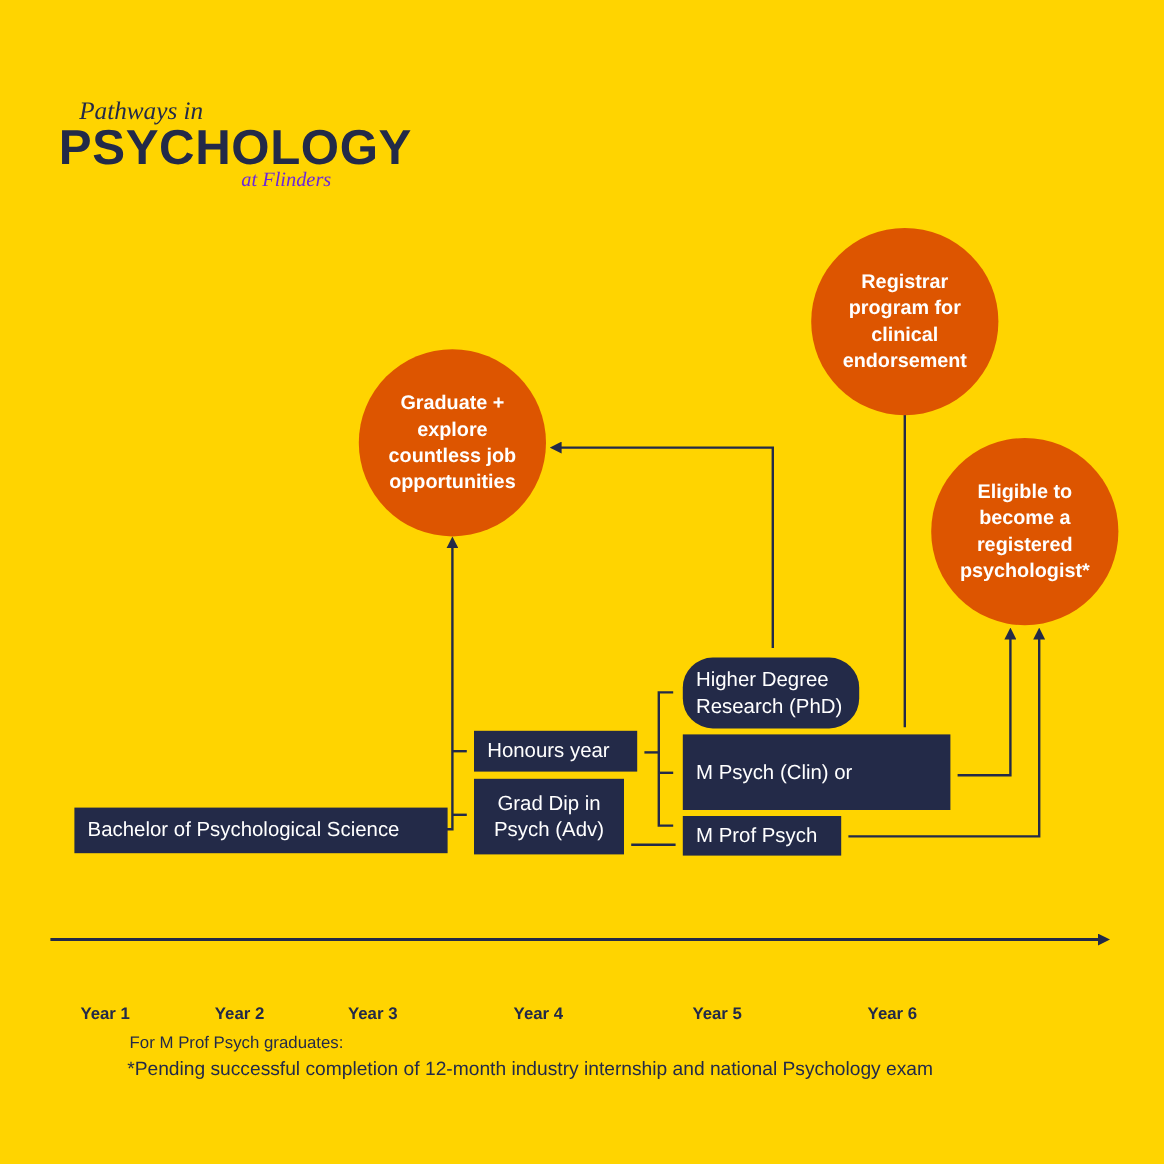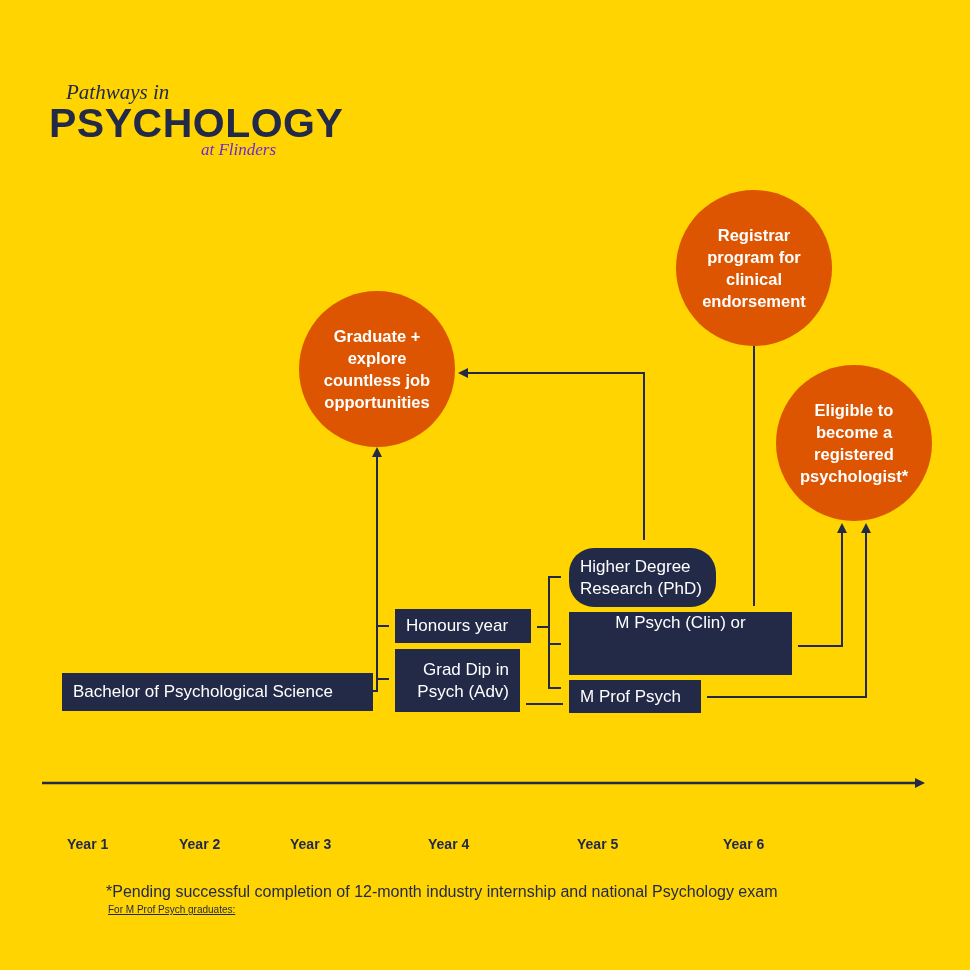--- a/index.html
+++ b/index.html
@@ -4,21 +4,21 @@
 <style>
   html, body { margin:0; padding:0; }
   body { width:970px; height:970px; background:#FFD400; position:relative; overflow:hidden; font-family:"Liberation Sans", sans-serif; color:#232A48; }
   .logo-top { position:absolute; left:66px; top:80px; font-family:"Liberation Serif", serif; font-style:italic; font-size:21px; color:#232A48; }
   .logo-main { position:absolute; left:49px; top:100px; font-family:"Liberation Sans", sans-serif; font-weight:bold; font-size:41px; letter-spacing:0.5px; color:#232A48; }
   .logo-bottom { position:absolute; left:201px; top:140px; font-family:"Liberation Serif", serif; font-style:italic; font-size:17px; color:#6d28d9; }
   .circle { position:absolute; border-radius:50%; background:#DD5500; color:#fff; font-weight:bold; font-size:16.5px; line-height:22px; text-align:center; display:flex; align-items:center; justify-content:flex-start; box-sizing:border-box; padding:0 14px; }
   .box { position:absolute; background:#232A48; color:#fff; font-size:17px; line-height:22px; box-sizing:border-box; padding:0 11px; display:flex; align-items:center; white-space:nowrap; }
   svg.lines { position:absolute; left:0; top:0; }
   .year { position:absolute; top:836px; font-weight:bold; font-size:14px; color:#232A48; }
-  .note-small { position:absolute; left:108px; top:904px; font-size:10px; color:#232A48;text-decoration:underline; }
+  .note-small { position:absolute; left:108px; top:860px; font-size:14px; color:#232A48; }
   .note { position:absolute; left:106px; top:883px; font-size:16px; color:#232A48; }
 </style>
 </head>
 <body>
 
 <div>
   <div class="logo-top">Pathways in</div>
   <div class="logo-main">PSYCHOLOGY</div>
   <div class="logo-bottom">at Flinders</div>
 </div>
@@ -62,29 +62,29 @@
 <div class="circle" style="left:776px; top:365px; width:156px; height:156px;">
   <span>Eligible to become a registered psychologist*</span>
 </div>
 
 <div class="box" style="left:50px; top:673px; width:311px; height:38px;margin-left:12px;">
   <span>Bachelor of Psychological Science</span>
 </div>
 <div class="box" style="left:395px; top:609px; width:136px; height:34px;">
   <span>Honours year</span>
 </div>
-<div class="box" style="left:395px; top:649px; width:125px; height:63px; flex-direction:column; align-items:flex-end; justify-content:center;">
+<div class="box" style="left:395px; top:649px; width:125px; height:63px; flex-direction:column; align-items:center; justify-content:center;">
   <span>Grad Dip in</span>
   <span>Psych (Adv)</span>
 </div>
 <div class="box" style="left:569px; top:548px; width:147px; height:59px; flex-direction:column; align-items:flex-start; justify-content:center;border-radius:25px;">
   <span>Higher Degree</span>
   <span>Research (PhD)</span>
 </div>
-<div class="box" style="left:569px; top:612px; width:223px; height:63px; flex-direction:row; align-items:flex-start; justify-content:center;">
+<div class="box" style="left:569px; top:612px; width:223px; height:63px; flex-direction:column; align-items:flex-start; justify-content:center;">
   <span>M Psych (Clin) or</span>
 </div>
 <div class="box" style="left:569px; top:680px; width:132px; height:33px;">
   <span>M Prof Psych</span>
 </div>
 
 <div>
   <div class="year" style="left:67px;">Year 1</div>
   <div class="year" style="left:179px;">Year 2</div>
   <div class="year" style="left:290px;">Year 3</div>

